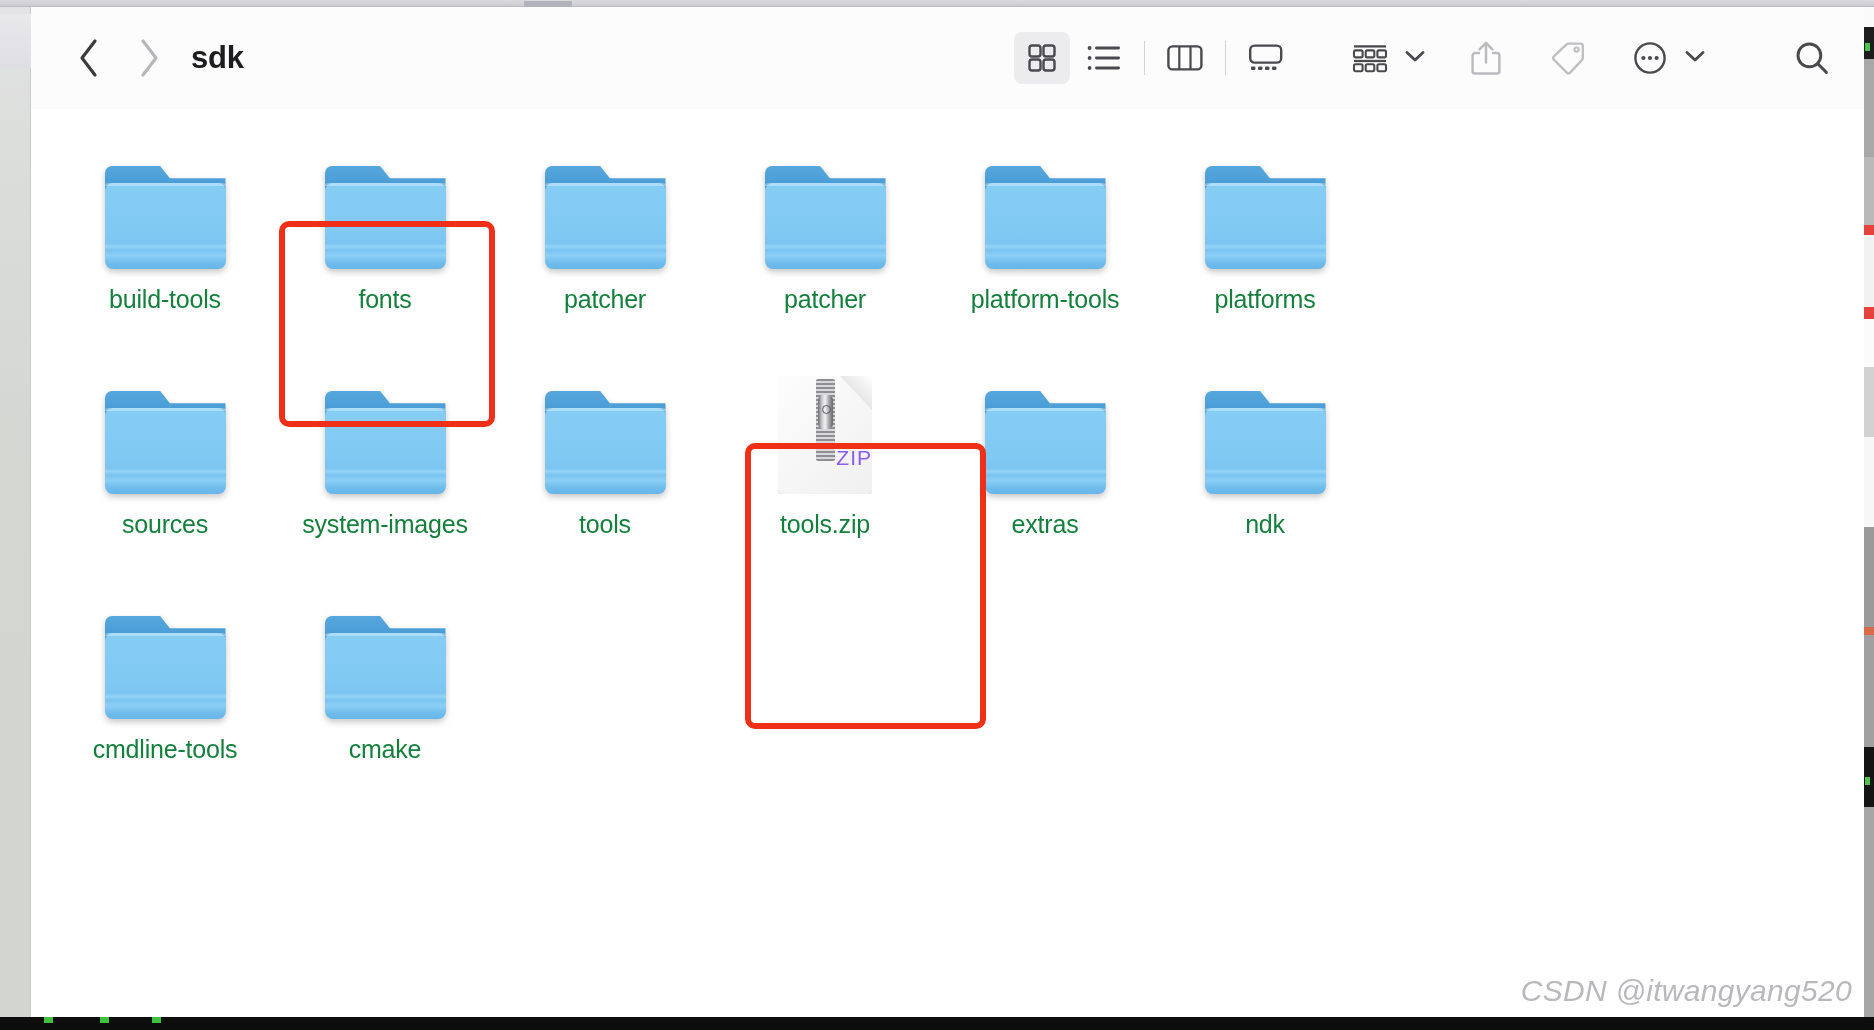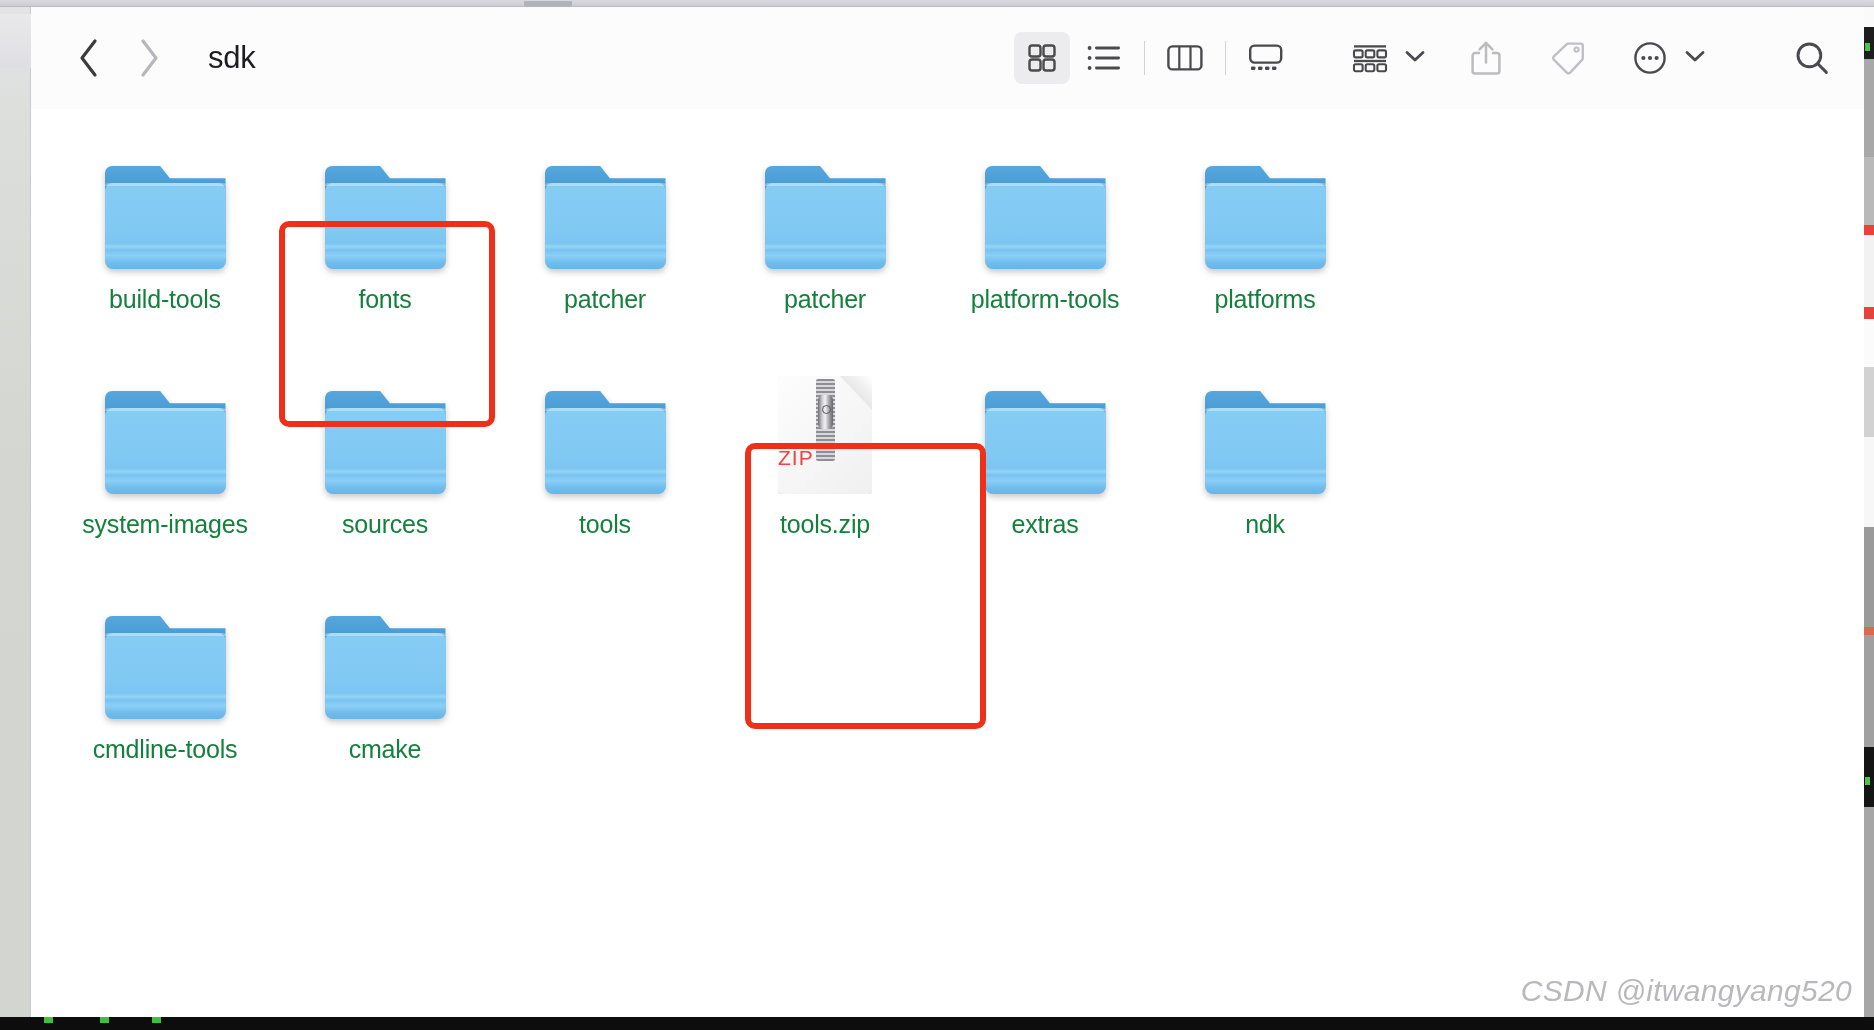--- a/index.html
+++ b/index.html
@@ -106,23 +106,23 @@
 
   .nav-btn {
     width: 44px; height: 44px;
     display: flex; align-items: center; justify-content: center;
     cursor: default;
   }
   .nav-btn svg { display: block; }
 
   .path-title {
     font-size: 31px;
-    font-weight: 400;
+    font-weight: 700;
     color: #1d1d1f;
-    margin-left: 37px;
+    margin-left: 20px;
     letter-spacing: -0.2px;
   }
 
   .tb-spacer { flex: 1; }
 
   .tb-group { display: flex; align-items: center; }
 
   .tb-btn {
     width: 56px; height: 52px;
     display: flex; align-items: center; justify-content: center;
@@ -276,23 +276,23 @@
     position: absolute;
     left: 4px; top: 10px;
     width: 7px; height: 7px;
     border: 1.5px solid #58585d;
     border-radius: 50%;
   }
   .zip-label {
     position: absolute;
     left: 0; right: 0;
     bottom: 24px;
-    text-align: left;
+    text-align: right;
     font-size: 21px;
-    color: #ef4444;
+    color: #8b5cf6;
     letter-spacing: 1px;
   }
 
   .item-label {
     margin-top: 16px;
     font-size: 25px;
     color: #15803d;
     white-space: nowrap;
     letter-spacing: -0.2px;
   }
@@ -573,30 +573,30 @@
           </div>
         </div>
         <div class="grid-row">
           <div class="item">
             <div class="icon-wrap">
               <div class="folder">
                 <div class="tab"></div>
                 <div class="body"></div>
               </div>
             </div>
+            <div class="item-label">sources</div>
+          </div>
+          <div class="item">
+            <div class="icon-wrap">
+              <div class="folder">
+                <div class="tab"></div>
+                <div class="body"></div>
+              </div>
+            </div>
             <div class="item-label">system-images</div>
-          </div>
-          <div class="item">
-            <div class="icon-wrap">
-              <div class="folder">
-                <div class="tab"></div>
-                <div class="body"></div>
-              </div>
-            </div>
-            <div class="item-label">sources</div>
           </div>
           <div class="item">
             <div class="icon-wrap">
               <div class="folder">
                 <div class="tab"></div>
                 <div class="body"></div>
               </div>
             </div>
             <div class="item-label">tools</div>
           </div>

